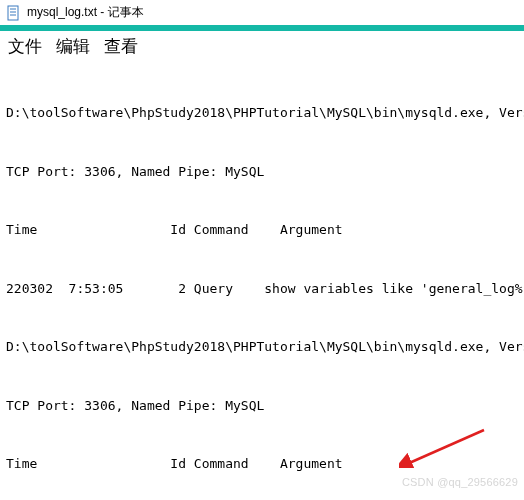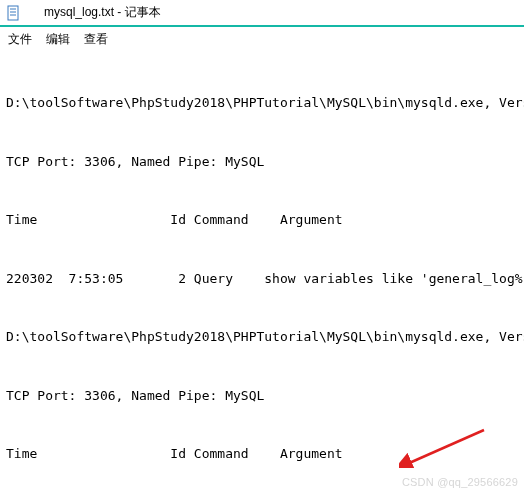--- a/index.html
+++ b/index.html
@@ -11,37 +11,36 @@
       height: 500px;
       overflow: hidden;
       position: relative;
     }
     .titlebar {
       display: flex;
       align-items: center;
       padding: 4px 6px;
       background: #fff;
       color: #000;
-      border-bottom: 2px solid #14b8a6;
-      gap: 17px;
+      border-bottom: 6px solid #14b8a6;
     }
     .titlebar .icon {
       width: 16px;
       height: 16px;
       margin-right: 5px;
       display: inline-flex;
       align-items: center;
       justify-content: center;
     }
     .titlebar .title { font-size: 12px; }
     .menubar {
       display: flex;
       gap: 14px;
       padding: 4px 4px 6px 8px;
-      font-size: 12px;
+      font-size: 17px;
       color: #000;
     }
     .menubar .menu-item { cursor: default; }
     .content {
       padding: 0 6px 6px 6px;
       font-family: "SimSun", "Microsoft YaHei", monospace;
       font-size: 13px;
       line-height: 1.5;
       white-space: pre;
       color: #000;

